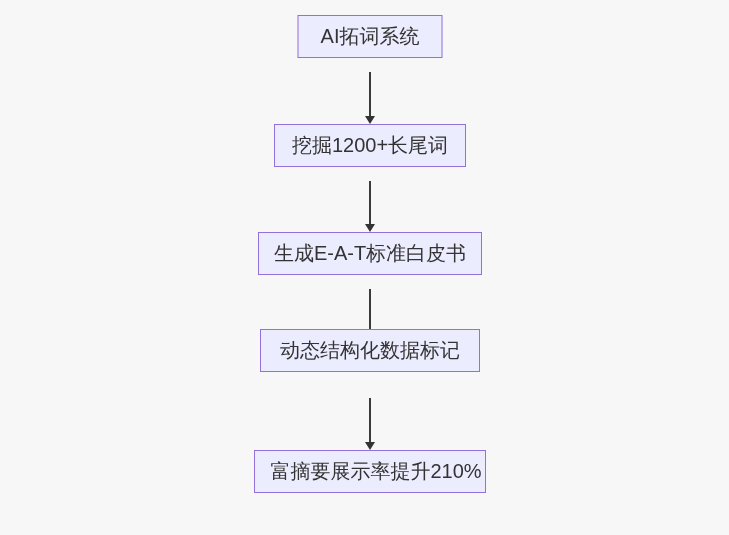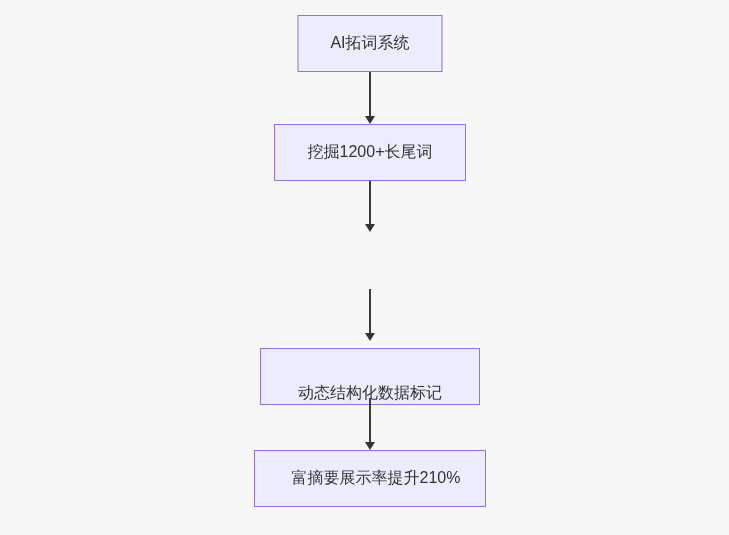--- a/index.html
+++ b/index.html
@@ -15,35 +15,35 @@
   }
   .canvas {
     position: relative;
     width: 729px;
     height: 535px;
   }
   .node {
     position: absolute;
     left: 370px;
     transform: translateX(-50%);
-    height: 57px;
+    height: 43px;
     box-sizing: border-box;
     background: #ececff;
     border: 1px solid #9370db;
     color: #333333;
-    font-size: 16px;
+    font-size: 20px;
     display: flex;
     align-items: center;
     justify-content: center;
     white-space: nowrap;
   }
   .n1 { top: 15px;  width: 145px; }
   .n2 { top: 124px; width: 192px; }
   .n3 { top: 232px; width: 224px; }
-  .n4 { top: 348px; width: 220px; align-items: flex-end; }
+  .n4 { top: 329px; width: 220px; }
   .n5 { top: 450px; width: 232px; padding-left: 12px; }
 
   .edge {
     position: absolute;
     left: 370px;
     transform: translateX(-50%);
     width: 10px;
     display: flex;
     flex-direction: column;
     align-items: center;
@@ -81,20 +81,23 @@
 
   <div class="node n2">
     <span>挖掘1200+长尾词</span>
   </div>
 
   <div class="edge e2">
     <div class="line"></div>
     <div class="head"></div>
   </div>
 
+  <div class="node n3">
+    <span>生成E-A-T标准白皮书</span>
+  </div>
 
   <div class="edge e3">
     <div class="line"></div>
     <div class="head"></div>
   </div>
 
   <div class="node n4">
     <span>动态结构化数据标记</span>
   </div>
 

